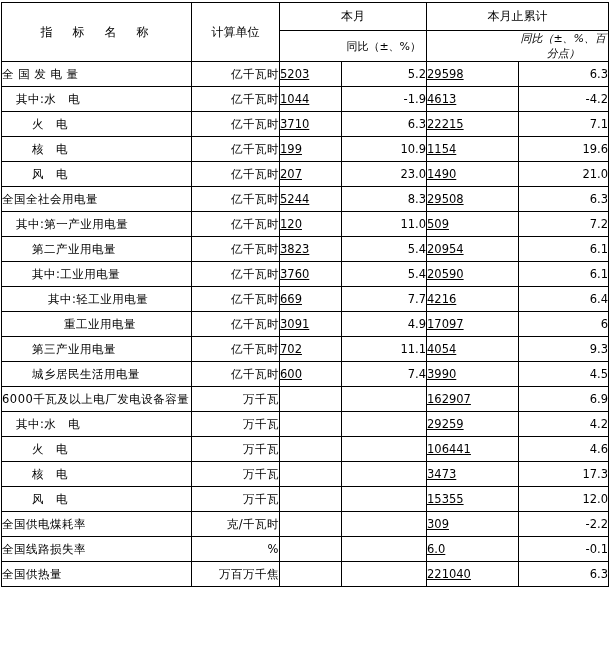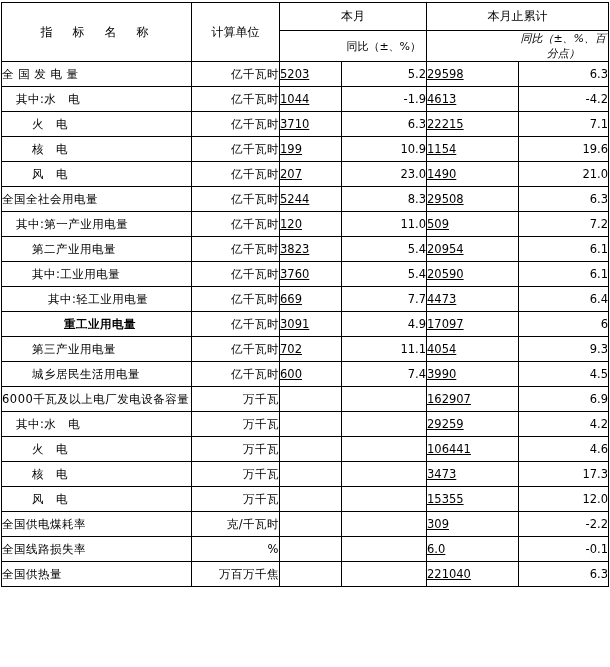--- a/index.html
+++ b/index.html
@@ -62,21 +62,21 @@
   }
   td.name {
     padding-left: 6px;
     font-size: 11.5px;
     letter-spacing: 0.5px;
     white-space: nowrap;
   }
   td.name.ind1 { padding-left: 14px; }
   td.name.ind2 { padding-left: 30px; }
   td.name.ind3 { padding-left: 46px; }
-  td.name.ind4 { padding-left: 62px; font-weight: bold; }
+  td.name.ind4 { padding-left: 62px; }
   td.unit {
     text-align: right;
     font-size: 11.5px;
     letter-spacing: 0.5px;
     white-space: nowrap;
   }
   td.num {
     text-align: left;
     padding-left: 8px;
     font-size: 11.5px;
@@ -187,21 +187,21 @@
           <td class="num">3760</td>
           <td class="pct">5.4</td>
           <td class="num">20590</td>
           <td class="pct">6.1</td>
         </tr>
         <tr>
           <td class="name ind3">其中:轻工业用电量</td>
           <td class="unit">亿千瓦时</td>
           <td class="num">669</td>
           <td class="pct">7.7</td>
-          <td class="num">4473</td>
+          <td class="num">4216</td>
           <td class="pct">6.4</td>
         </tr>
         <tr>
           <td class="name ind4">重工业用电量</td>
           <td class="unit">亿千瓦时</td>
           <td class="num">3091</td>
           <td class="pct">4.9</td>
           <td class="num">17097</td>
           <td class="pct">6</td>
         </tr>

